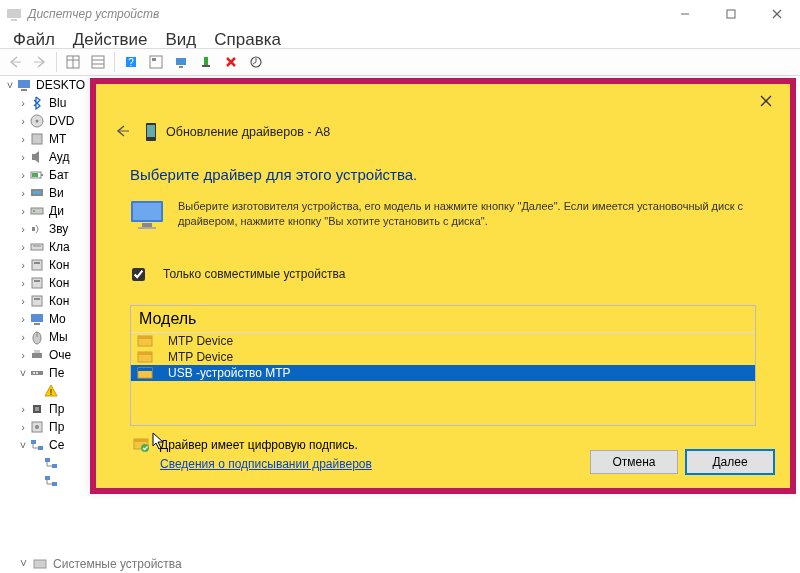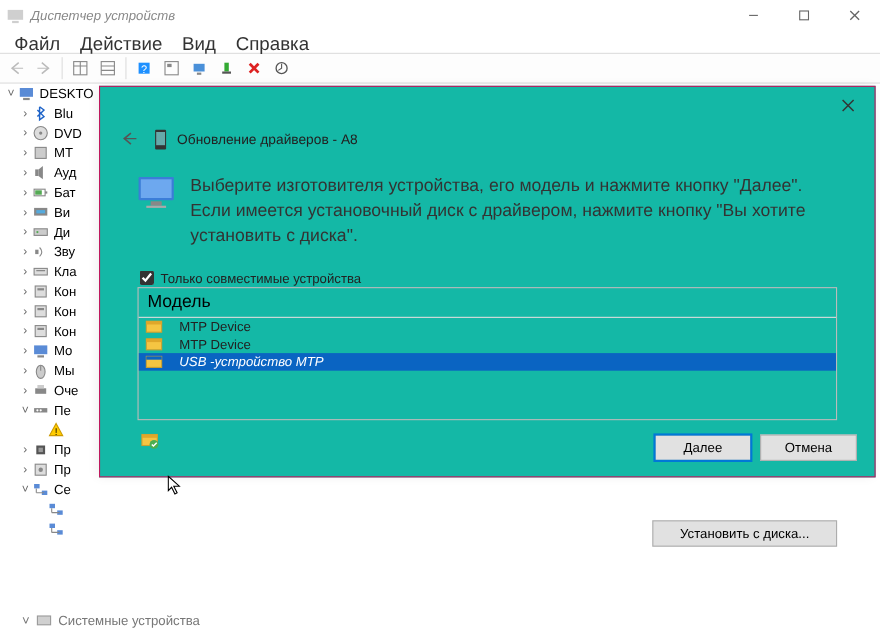--- a/index.html
+++ b/index.html
@@ -23,38 +23,38 @@
 
 
 .tree { position:absolute; top: 76px; left: 3px; width: 110px; bottom: 0; overflow: hidden; font-size: 12px; }
 .tree .node { display:flex; align-items:center; height: 18px; white-space: nowrap; }
 .tree .tw { width:12px; text-align:center; color:#666; font-size:11px; display:inline-block;}
 .tree .dicon { width:16px; height:16px; margin-right:4px; display:inline-block; }
 .tree .in1 { padding-left: 14px; }
 .tree .in0 { padding-left: 1px; }
 
 
-.dialog { position:absolute; left: 90px; top: 78px; width: 706px; height: 356px; background: #14b8a6; border:1px solid #be185d; box-shadow: -2px 0 10px rgba(0,0,0,.07); }
+.dialog { position:absolute; left: 90px; top: 78px; width: 706px; height: 416px; background: #fde047; border:6px solid #be185d; box-shadow: -2px 0 10px rgba(0,0,0,.07); }
 .dialog .dtitle { height: 34px; display:flex; align-items:center; justify-content:flex-end; padding: 0 10px;}
 .dialog .dclose { width: 28px; height: 28px; display:flex; align-items:center;justify-content:center; color:#333;}
 .dialog .dhead { display:flex; align-items:center; padding: 0 18px; height: 28px; font-size:12.5px; color:#222;}
 .dialog .dhead .back { margin-right: 14px; color:#555;}
 .dialog .dhead .dicon2 { width:14px; height:20px; margin-right: 8px; display:inline-block;}
 .dialog .content { padding: 18px 34px 10px 34px; }
 .heading { color: #003399; font-size: 15px; margin: 2px 0 16px 0; font-weight: 400;}
-.instr { display:flex; gap: 14px; font-size: 16px; color:#333; margin-bottom: 20px; line-height: 1.4;}
+.instr { display:flex; gap: 14px; font-size: 11px; color:#333; margin-bottom: 36px; line-height: 1.4;}
 .instr .monitor { width: 34px; height:32px; flex:none; }
-.cbrow { display:flex; align-items:flex-start; gap: 6px; font-size:12px; color:#222; margin-bottom: 1px; padding-left: 2px;}
+.cbrow { display:flex; align-items:center; gap: 18px; font-size:12px; color:#222; margin-bottom: 24px; padding-left: 2px;}
 .cbrow input { width:13px; height:13px; accent-color: #333;}
 .modelbox { border: 1px solid #bbb; }
 .modelhead { padding: 4px 8px; font-size:16px; border-bottom: 1px solid #ddd; }
 .modellist { height: 92px; overflow:auto; }
 .mrow { display:flex; align-items:center; padding: 1px 6px; font-size:12px; color:#222; gap:15px;}
 .mrow .ficon { width:16px; height:14px; display:inline-block; }
-.mrow.sel { background: #0a64c2; color:#fff;font-style:italic; }
+.mrow.sel { background: #0a64c2; color:#fff; }
 .mrow.sel .ficon rect.stripe { fill:#0a64c2; }
 .cursor{position:absolute;left:152px;top:432px;pointer-events:none;}
 
 .signrow { display:flex; align-items:flex-start; gap:10px; font-size:12px; padding: 10px 0 0 2px; }
 .signrow .ftxt { line-height:1.6;}
 .signrow a { color: #0645cc; text-decoration:underline;}
 .installbtn { position:absolute; right: 34px; top: 394px; width: 168px; height: 24px; font-size:12px; background: #e1e1e1; border:1px solid #adadad; }
 
 .dfooter { position:absolute; bottom: 14px; right: 16px; display:flex; gap: 8px;}
 .dbtn { width: 88px; height: 24px; font-size:12px; background:#e1e1e1; border:1px solid #adadad;}
@@ -381,20 +381,21 @@
           <path d="M10 2 L4 7 L10 12" fill="none" stroke="#555" stroke-width="1.5"></path>
           <line x1="4" y1="7" x2="15" y2="7" stroke="#555"></line>
         </svg></span>
     <span class="dicon2"><svg viewBox="0 0 14 20">
           <rect x="2" y="1" width="10" height="18" rx="1" fill="#333"></rect>
           <rect x="3" y="3" width="8" height="12" fill="#6aa"></rect>
         </svg></span>
     <span>Обновление драйверов - A8</span>
   </div>
   <div class="content">
+    <div class="heading">Выберите драйвер для этого устройства.</div>
     <div class="instr">
       <span class="monitor"><svg viewBox="0 0 34 32">
             <rect x="1" y="2" width="32" height="21" rx="1" fill="#3b7dd8"></rect>
             <rect x="3" y="4" width="28" height="17" fill="#6da8ef"></rect>
             <rect x="12" y="24" width="10" height="4" fill="#888"></rect>
             <rect x="8" y="28" width="18" height="2" fill="#aaa"></rect>
           </svg></span>
       <span>Выберите изготовителя устройства, его модель и нажмите кнопку "Далее". Если имеется установочный диск с драйвером, нажмите кнопку "Вы хотите установить с диска".</span>
     </div>
     <label class="cbrow">
@@ -427,24 +428,27 @@
           </div>
         </div>
     </div>
     <div class="signrow">
       <span><svg width="18" height="18">
             <rect x="2" y="3" width="14" height="10" fill="#f5c542" stroke="#caa030"></rect>
             <rect x="2" y="3" width="14" height="3" fill="#e0a72a"></rect>
             <circle cx="13" cy="12" r="4" fill="#4caf50"></circle>
             <path d="M11 12 l1.5 1.5 l3 -3" stroke="#fff" fill="none" stroke-width="1.3"></path>
           </svg></span>
+      <span class="ftxt">
+        <span>Драйвер имеет цифровую подпись.</span><br>
+        <a href="#">Сведения о подписывании драйверов</a>
+      </span>
     </div>
   </div>
-  <button class="installbtn">Установить с диска...</button>
   <div class="dfooter">
+    <button class="dbtn">Отмена</button>
     <button class="dbtn primary">Далее</button>
-    <button class="dbtn">Отмена</button>
   </div>
 </div>
 
 <svg class="cursor" width="16" height="20">
     <path d="M1 1 L1 14 L4 11 L7 17 L9 16 L6 10 L11 10 Z" fill="#fff" stroke="#000" stroke-width="1"></path>
   </svg>
 
 </body></html>

